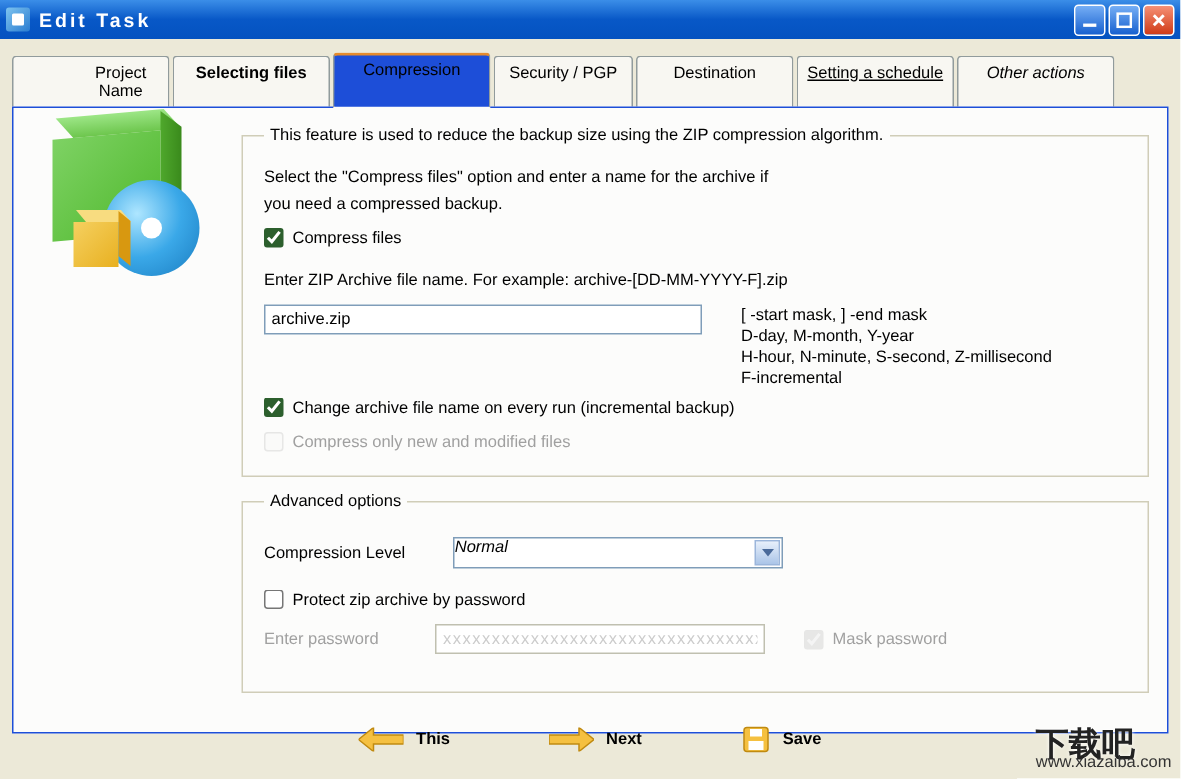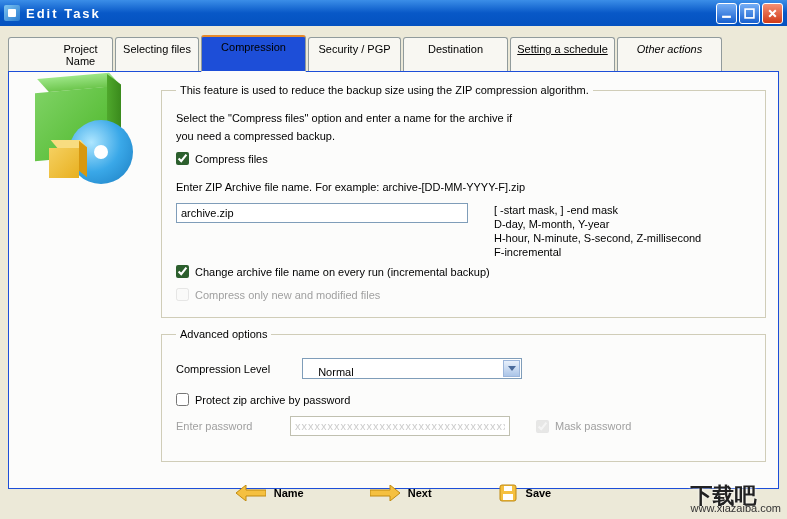--- a/index.html
+++ b/index.html
@@ -14,21 +14,21 @@
 .winbtn.min, .winbtn.max { background: linear-gradient(to bottom,#75aef5,#1760cf); }
 .winbtn.close { background: linear-gradient(to bottom,#f59075,#d03a17); }
 .winbtn svg { width: 11px; height: 11px; }
 
 .content { background: #ece9d8; height: 493px; padding: 8px; position: relative; }
 
 .tabs { display: flex; gap: 2px; margin-bottom: 0; }
 .tab { padding: 5px 0; text-align: center; background: #f8f7f2; border: 1px solid #919b9c; border-bottom: none; border-radius: 3px 3px 0 0; cursor: pointer; position: relative; top: 1px; }
 .tab.active { background: #1d4ed8; border-top: 2px solid #e68b2c; padding-top: 4px; z-index: 2; border-bottom: 1px solid #fcfcfb; }
 .tab:not(.active) { margin-top: 2px; }
-.t0{width:105px;padding-left:40px;} .t1{width:84px;} .t2{width:105px;} .t3{width:93px;} .t4{width:105px;} .t5{width:105px;text-decoration:underline;} .t6{width:105px;font-style:italic;}
+.t0{width:105px;padding-left:40px;} .t1{width:105px;font-weight:bold;} .t2{width:105px;} .t3{width:93px;} .t4{width:105px;} .t5{width:105px;text-decoration:underline;} .t6{width:105px;font-style:italic;}
 
 .panel { background: #fcfcfb; border: 1px solid #1d4ed8; height: 418px; padding: 12px; position: relative; }
 
 .iconbox { position: absolute; left: 18px; top: 18px; width: 120px; height: 100px; }
 .box3d { position: absolute; width: 72px; height: 68px; left: 8px; top: 0; background: linear-gradient(135deg,#7ed264,#4fb82c); transform: skewY(-5deg); }
 .box3d::before { content:''; position:absolute; width:72px; height:14px; top:-14px; left:8px; background: linear-gradient(to bottom,#9de687,#6dc64d); transform: skewX(40deg); }
 .box3d::after { content:''; position:absolute; width:14px; height:68px; right:-14px; top:-7px; background: linear-gradient(to right,#4fa82c,#3a8a1c); transform: skewY(40deg); }
 .disc { position:absolute; width:64px; height:64px; border-radius:50%; background: radial-gradient(circle at 35% 35%, #aee6ff 0%, #3aa8e8 50%, #1a7cc0 100%); left:42px; top:30px; }
 .disc::after { content:''; position:absolute; width:14px; height:14px; border-radius:50%; background:#fff; top:25px; left:25px; }
 .smallbox { position:absolute; width:30px; height:30px; background: linear-gradient(135deg,#f5d060,#e8b020); left:22px; top:58px; }
@@ -44,21 +44,21 @@
 .chkrow { display: flex; align-items: center; gap: 6px; margin: 10px 0; }
 .chkrow.disabled { color: #a0a0a0; }
 input[type=checkbox] { width: 13px; height: 13px; accent-color: #2c5f2d; }
 input[type=checkbox]:disabled { opacity: 0.5; }
 
 .archrow { display: flex; align-items: flex-start; gap: 26px; margin-top: 10px; }
 .archinput { width: 292px; height: 20px; border: 1px solid #7f9db9; padding: 2px 4px; background: #fff; }
 .masknote { font-size: 11px; line-height: 14px; }
 
 .comprow { display: flex; align-items: center; gap: 32px; margin: 8px 0 14px 0; }
-.combo { position: relative; width: 220px; height: 21px; border: 1px solid #7f9db9; background: #fff; display: flex; align-items: flex-end; padding: 0 15px; }
+.combo { position: relative; width: 220px; height: 21px; border: 1px solid #7f9db9; background: #fff; display: flex; align-items: flex-start; padding: 0 0; font-style: italic; }
 .combo-btn { position: absolute; right: 1px; top: 1px; width: 17px; height: 17px; background: linear-gradient(to bottom,#e8f0fb,#abc5e8); border: 1px solid #9cb6db; display: flex; align-items: center; justify-content: center; }
 .pwlabel { color: #a0a0a0; width: 108px; display: inline-block; }
 .pwinput { width: 220px; height: 20px; border: 1px solid #c0c0b0; background: #fff; color: #ccc; padding: 2px 4px; letter-spacing: 1px; }
 .maskpw { margin-left: 20px; color: #a0a0a0; display: inline-flex; align-items: center; gap: 6px; }
 
 .footer { position: absolute; bottom: 12px; left: 0; right: 0; display: flex; justify-content: center; gap: 50px; align-items: center; }
 .fbtn { display: flex; align-items: center; gap: 8px; font-weight: bold; font-size: 12px; cursor: pointer; padding: 4px 8px; }
 .arrow { width: 30px; height: 16px; }
 
 .watermark { position: absolute; right: 6px; bottom: 4px; font-size: 10px; color: #333; text-align: left; line-height: 13px; pointer-events:none; }
@@ -166,21 +166,21 @@
       </div>
     </fieldset>
 
   </div>
 
   <div class="footer">
     <div class="fbtn">
       <svg class="arrow" viewBox="0 0 30 16">
           <path d="M10 0 L0 8 L10 16 L10 11 L30 11 L30 5 L10 5 Z" fill="#f5c040" stroke="#c08a10"></path>
         </svg>
-      <span>Name</span>
+      <span>This</span>
     </div>
     <div class="fbtn">
       <svg class="arrow" viewBox="0 0 30 16">
           <path d="M20 0 L30 8 L20 16 L20 11 L0 11 L0 5 L20 5 Z" fill="#f5c040" stroke="#c08a10"></path>
         </svg>
       <span>Next</span>
     </div>
     <div class="fbtn">
       <svg width="20" height="20" viewBox="0 0 20 20">
           <rect x="2" y="2" width="16" height="16" rx="2" fill="#f5c040" stroke="#c08a10"></rect>

